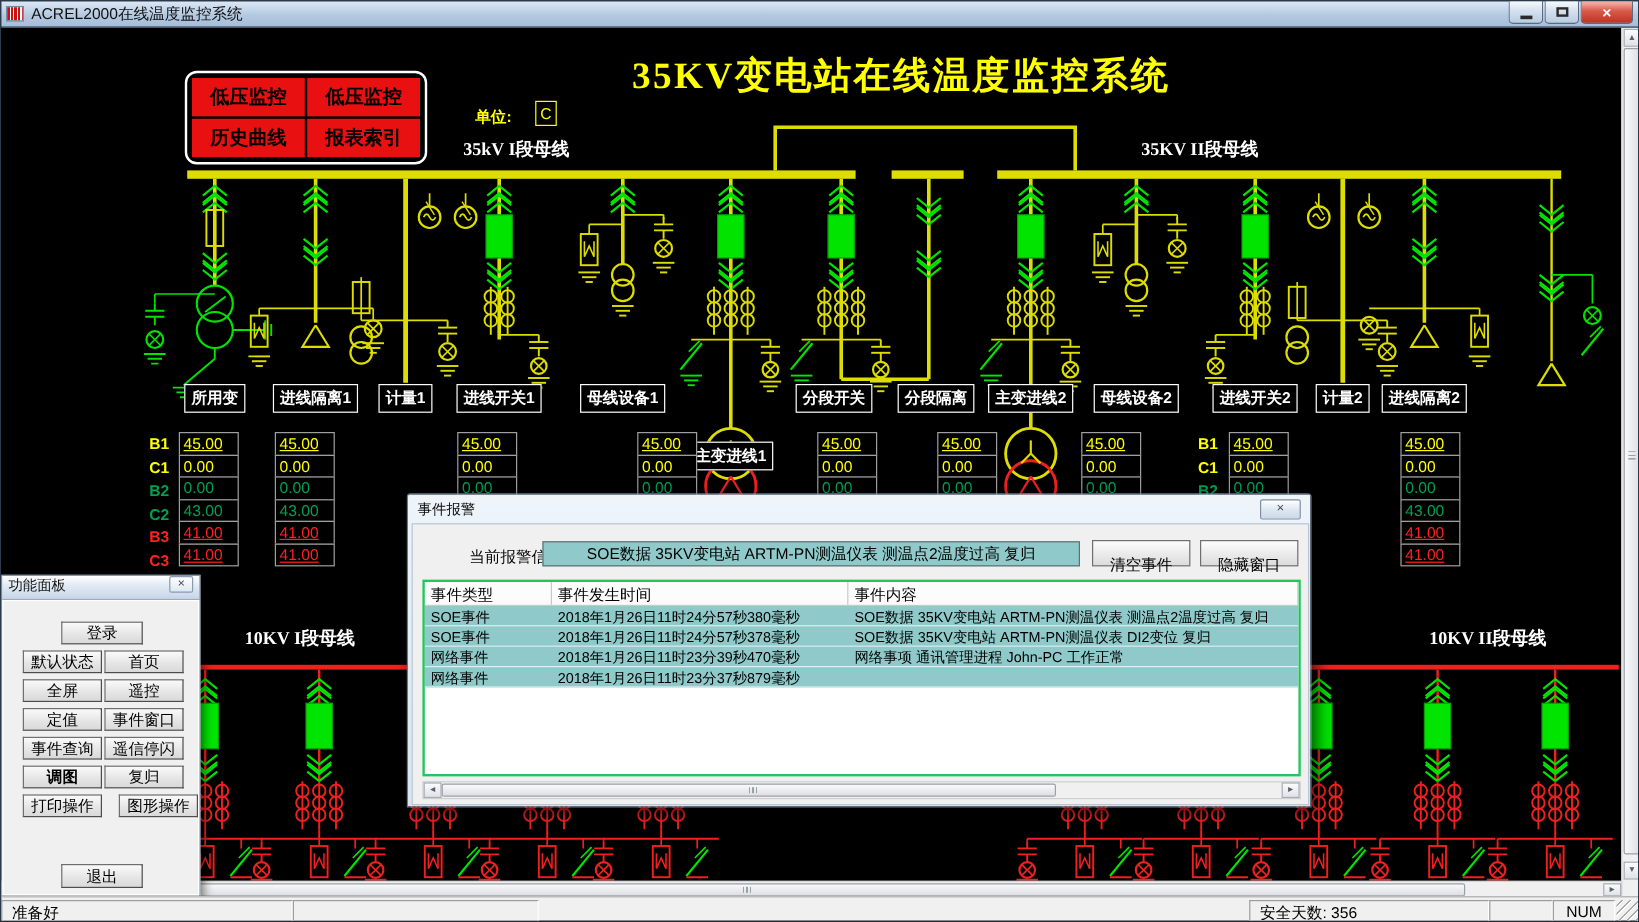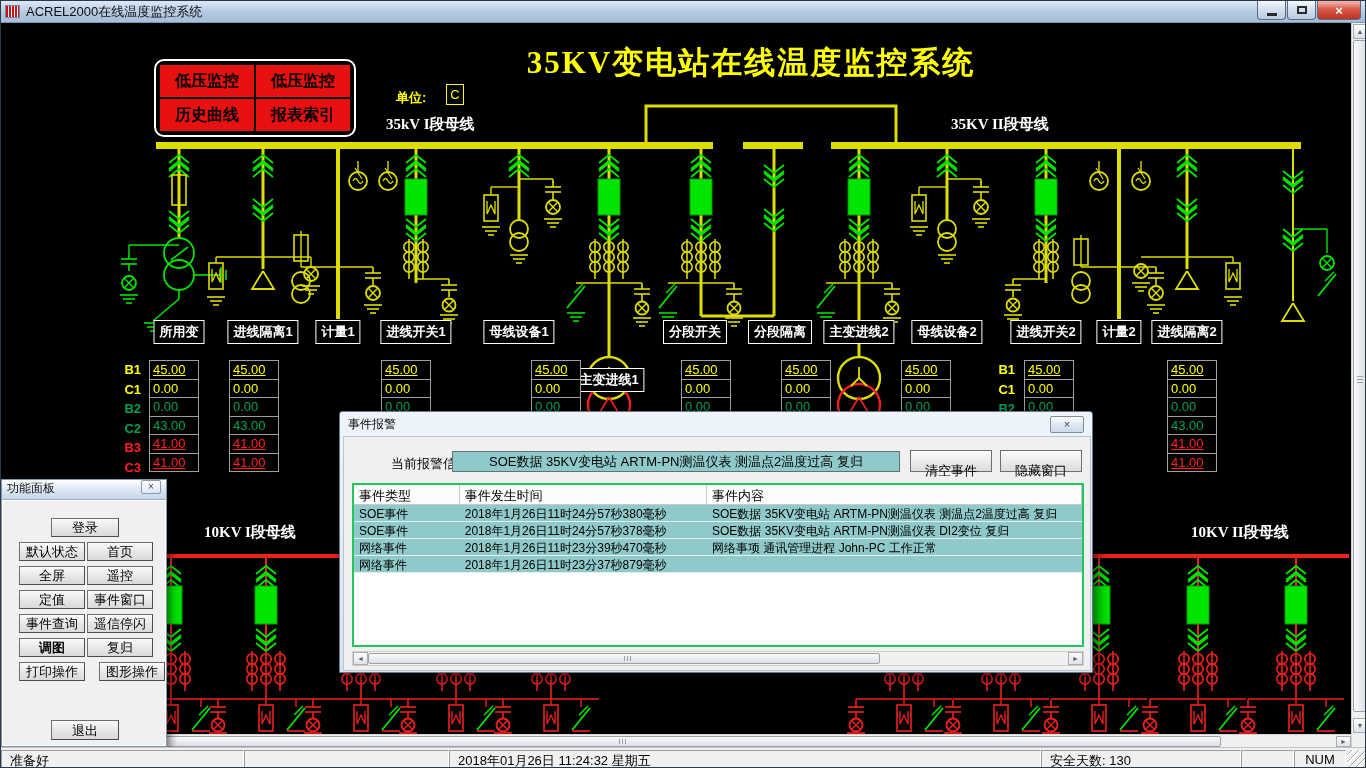--- a/index.html
+++ b/index.html
@@ -1225,19 +1225,18 @@
               <span>►</span>
             </div>
         </div>
       </div>
     </div>
   </div>
 
   <div id="statusbar">
     <div class="sb-sec" style="left:0;width:243px;">准备好</div>
     <div class="sb-sec" style="left:243px;width:205px;"></div>
-    <div class="sb-sec" style="left:448px;width:592px;">2018年01月26日  11:24:32  星期五</div>
-    <div class="sb-sec" style="left:1040px;width:200px;">安全天数: 130</div>
+    <div class="sb-sec" style="left:1040px;width:200px;">安全天数: 356</div>
     <div class="sb-sec" style="left:1240px;width:53px;"></div>
     <div class="sb-sec" style="left:1293px;width:52px;text-align:center;">NUM</div>
     <div id="sb-grip"></div>
   </div>
 </div>
 
 </body></html>

